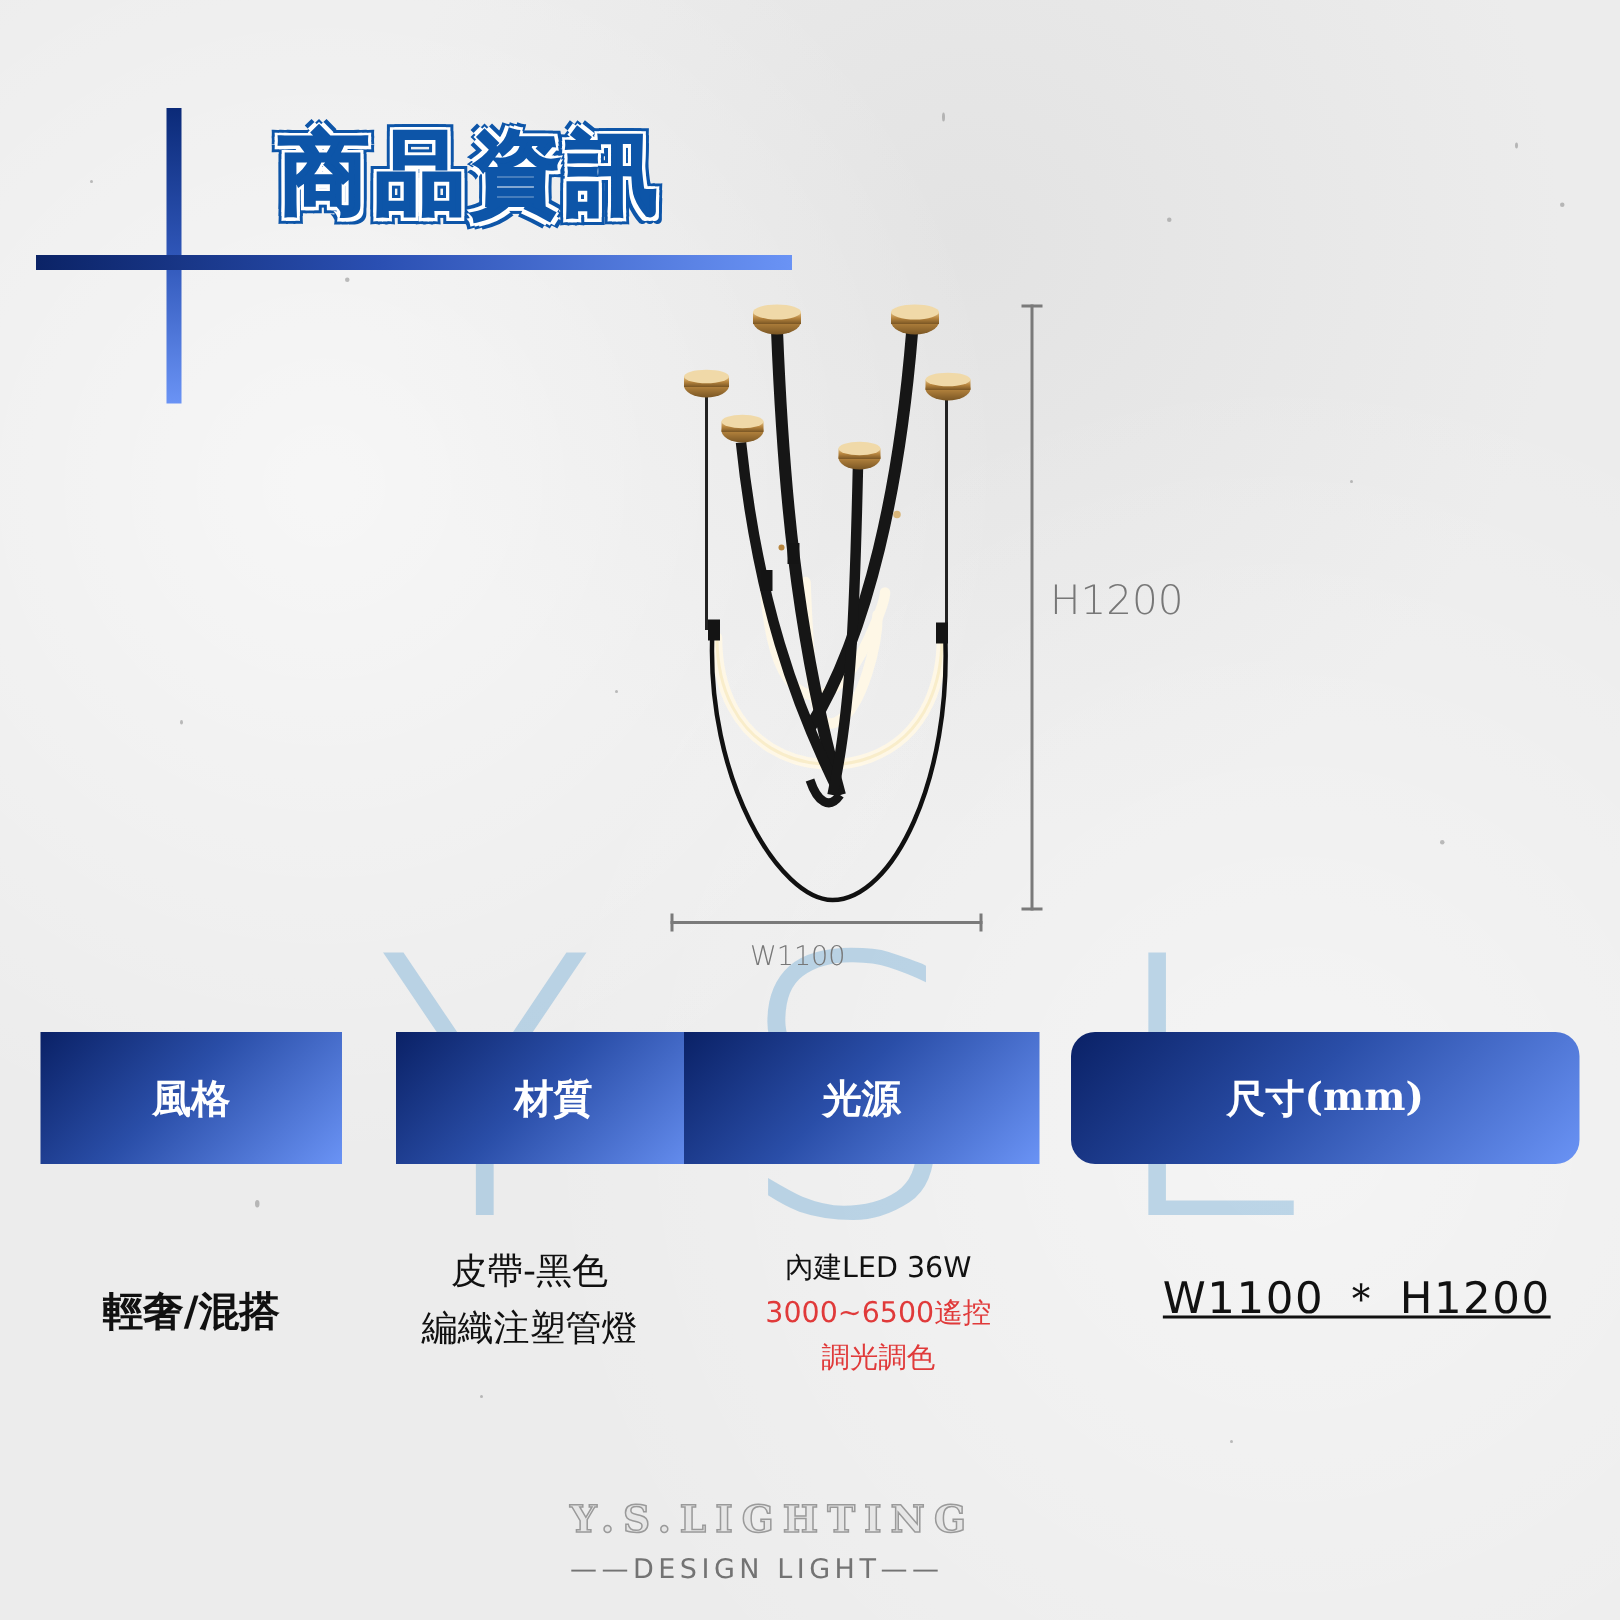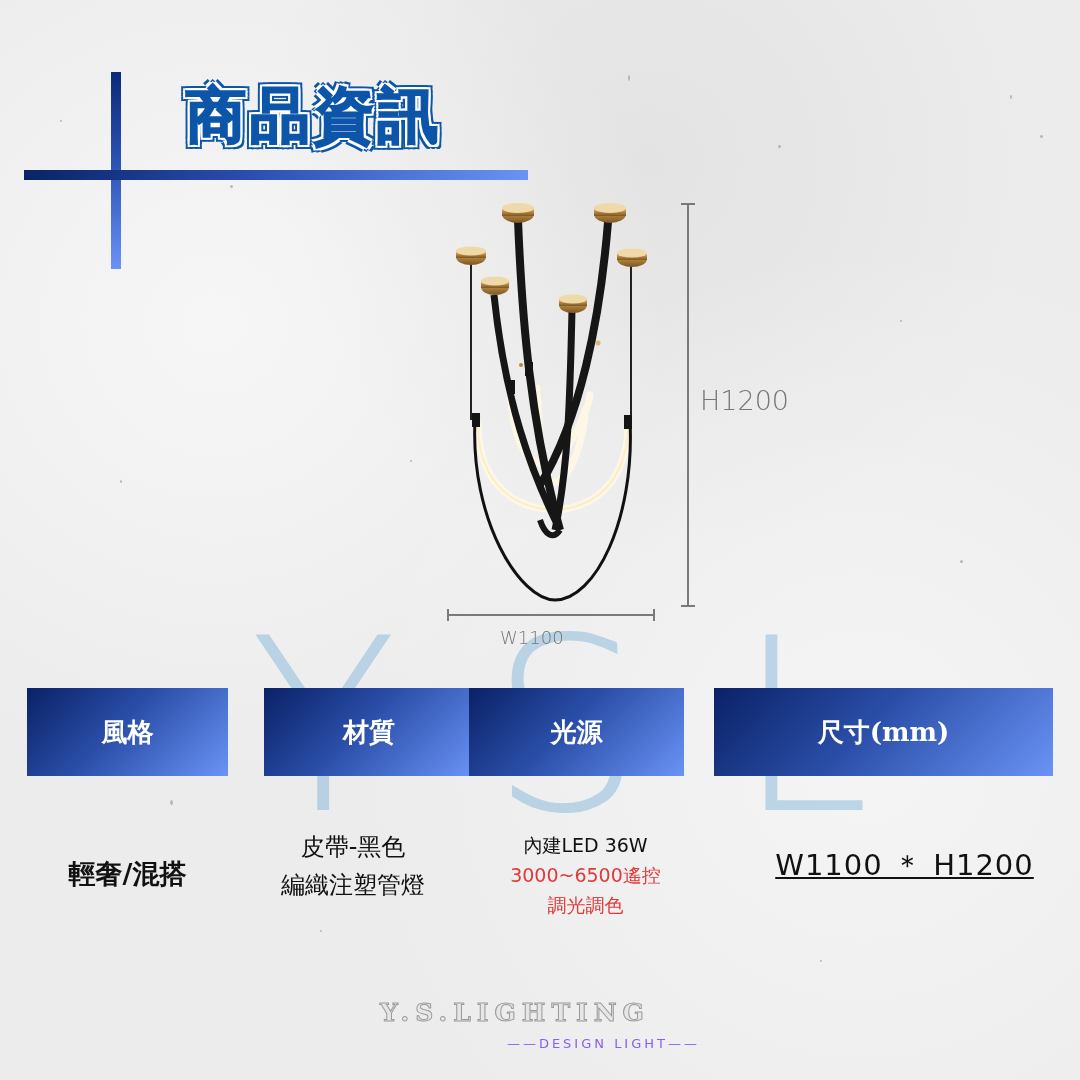--- a/index.html
+++ b/index.html
@@ -79,22 +79,22 @@
   .v3 { left: 478px; width: 215px; top: 818px; font-size: 19px; line-height: 30px; margin-top: 12px; }
   .v3 .red { color: #e03a3a; }
   .v4 { left: 735px; width: 339px; top: 846px; font-size: 29px; letter-spacing: 1px; text-decoration: underline; }
 
   .brand {
     position: absolute; left: 380px; top: 998px; width: 320px; text-align: left;
     font-family: "DejaVu Serif", serif; font-weight: bold; font-size: 25px; letter-spacing: 6px;
     color: #e6e6e6; -webkit-text-stroke: 1px #9a9a9a;
   }
   .brand-sub {
-    position: absolute; left: 380px; top: 1036px; width: 320px; text-align: right;
-    font-family: "DejaVu Sans", sans-serif; font-size: 13px; letter-spacing: 3px; color: #8b5cf6;
+    position: absolute; left: 380px; top: 1036px; width: 320px; text-align: left;
+    font-family: "DejaVu Sans", sans-serif; font-size: 18px; letter-spacing: 3px; color: #737373;
   }
 </style>
 </head>
 <body>
 
 <div>
   <div class="speck" style="left:628px;top:75px;width:2px;height:6px;"></div>
   <div class="speck" style="left:778px;top:145px;width:3px;height:3px;"></div>
   <div class="speck" style="left:1040px;top:135px;width:3px;height:3px;"></div>
   <div class="speck" style="left:1010px;top:95px;width:2px;height:4px;"></div>
@@ -181,22 +181,22 @@
   </g>
 </svg>
 
 <div class="dim-h-line"></div>
 <div class="dim-h-label">H1200</div>
 <div class="dim-w-line"></div>
 <div class="dim-w-label">W1100</div>
 
 <div class="hdr" style="left:27px;width:201px;">風格</div>
 <div class="hdr" style="left:264px;width:210px;">材質</div>
-<div class="hdr" style="left:469px;width:215px;">光源</div>
-<div class="hdr h4" style="left:714px;width:339px;">
+<div class="hdr" style="left:456px;width:237px;">光源</div>
+<div class="hdr h4" style="left:714px;width:339px;border-radius:16px;">
   <span>尺寸</span>
     <span class="mm">(mm)</span>
 </div>
 
 <div class="val v1">輕奢/混搭</div>
 <div class="val v2">
   <div>皮帶-黑色</div>
   <div>編織注塑管燈</div>
 </div>
 <div class="val v3">

